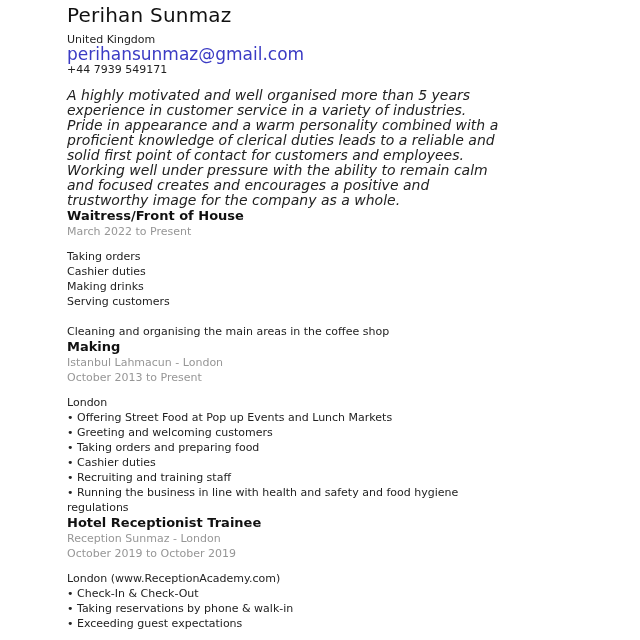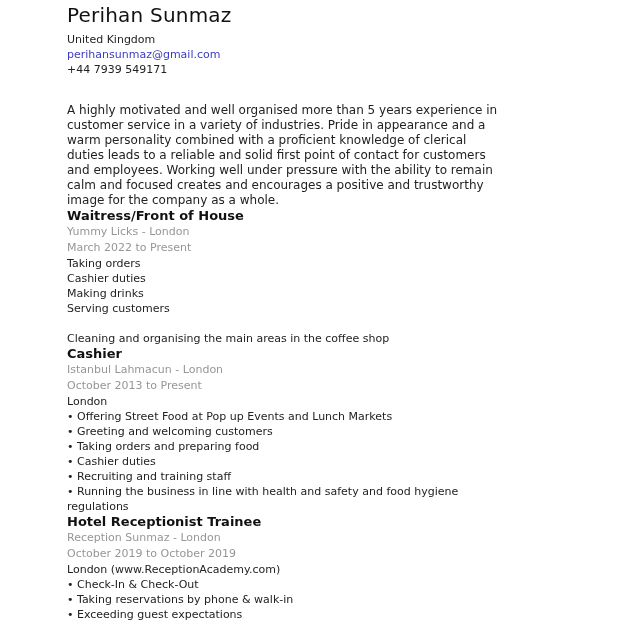--- a/index.html
+++ b/index.html
@@ -28,32 +28,33 @@
     margin-bottom:4px;
     letter-spacing:.2px;
   }
   .contact-line{
     font-size:11px;
     line-height:15px;
     color:var(--text);
   }
   .email-link{
     display:block;
-    font-size:11px;
+    font-size:17px;
     line-height:15px;
     color:var(--link);
     text-decoration:none;
     cursor:pointer;
   }
   .summary{
-    margin-top:26px;
-    font-size:12px;
+    margin-top:11px;
+    font-size:14px;
     line-height:15px;
     color:var(--text);
     max-width:552px;
+    font-style:italic;
   }
   .section-title{
     margin-top:26px;
     font-size:14px;
     font-weight:400;
     line-height:17px;
     color:var(--heading);
     padding-bottom:6px;
     border-bottom:1px solid var(--divider);
     letter-spacing:.2px;
@@ -64,21 +65,21 @@
     font-weight:700;
     line-height:16px;
     color:#111111;
   }
   .job-sub{
     font-size:11px;
     line-height:15.5px;
     color:var(--muted);
   }
   .job-desc{
-    margin-top:1px;
+    margin-top:9px;
     font-size:11px;
     line-height:15px;
     color:var(--text);
     white-space:pre-line;
     max-width:552px;
   }
 </style>
 </head>
 <body>
 
@@ -90,32 +91,31 @@
     <div class="contact-line">United Kingdom</div>
     <a class="email-link" href="#">perihansunmaz@gmail.com</a>
     <div class="contact-line">+44 7939 549171</div>
   </div>
 
   <p class="summary">A highly motivated and well organised more than 5 years experience in customer service in a variety of industries. Pride in appearance and a warm personality combined with a proficient knowledge of clerical duties leads to a reliable and solid first point of contact for customers and employees. Working well under pressure with the ability to remain calm and focused creates and encourages a positive and trustworthy image for the company as a whole.</p>
 
 
   <div class="job">
     <h3 class="job-title">Waitress/Front of House</h3>
-    <div class="job-sub">Yummy Licks - London</div>
     <div class="job-sub">March 2022 to Present</div>
     <div class="job-desc">Taking orders
 Cashier duties
 Making drinks
 Serving customers
 
 Cleaning and organising the main areas in the coffee shop</div>
   </div>
 
   <div class="job">
-    <h3 class="job-title">Cashier</h3>
+    <h3 class="job-title">Making</h3>
     <div class="job-sub">Istanbul Lahmacun - London</div>
     <div class="job-sub">October 2013 to Present</div>
     <div class="job-desc">London
 • Offering Street Food at Pop up Events and Lunch Markets
 • Greeting and welcoming customers
 • Taking orders and preparing food
 • Cashier duties
 • Recruiting and training staff
 • Running the business in line with health and safety and food hygiene regulations</div>
   </div>

